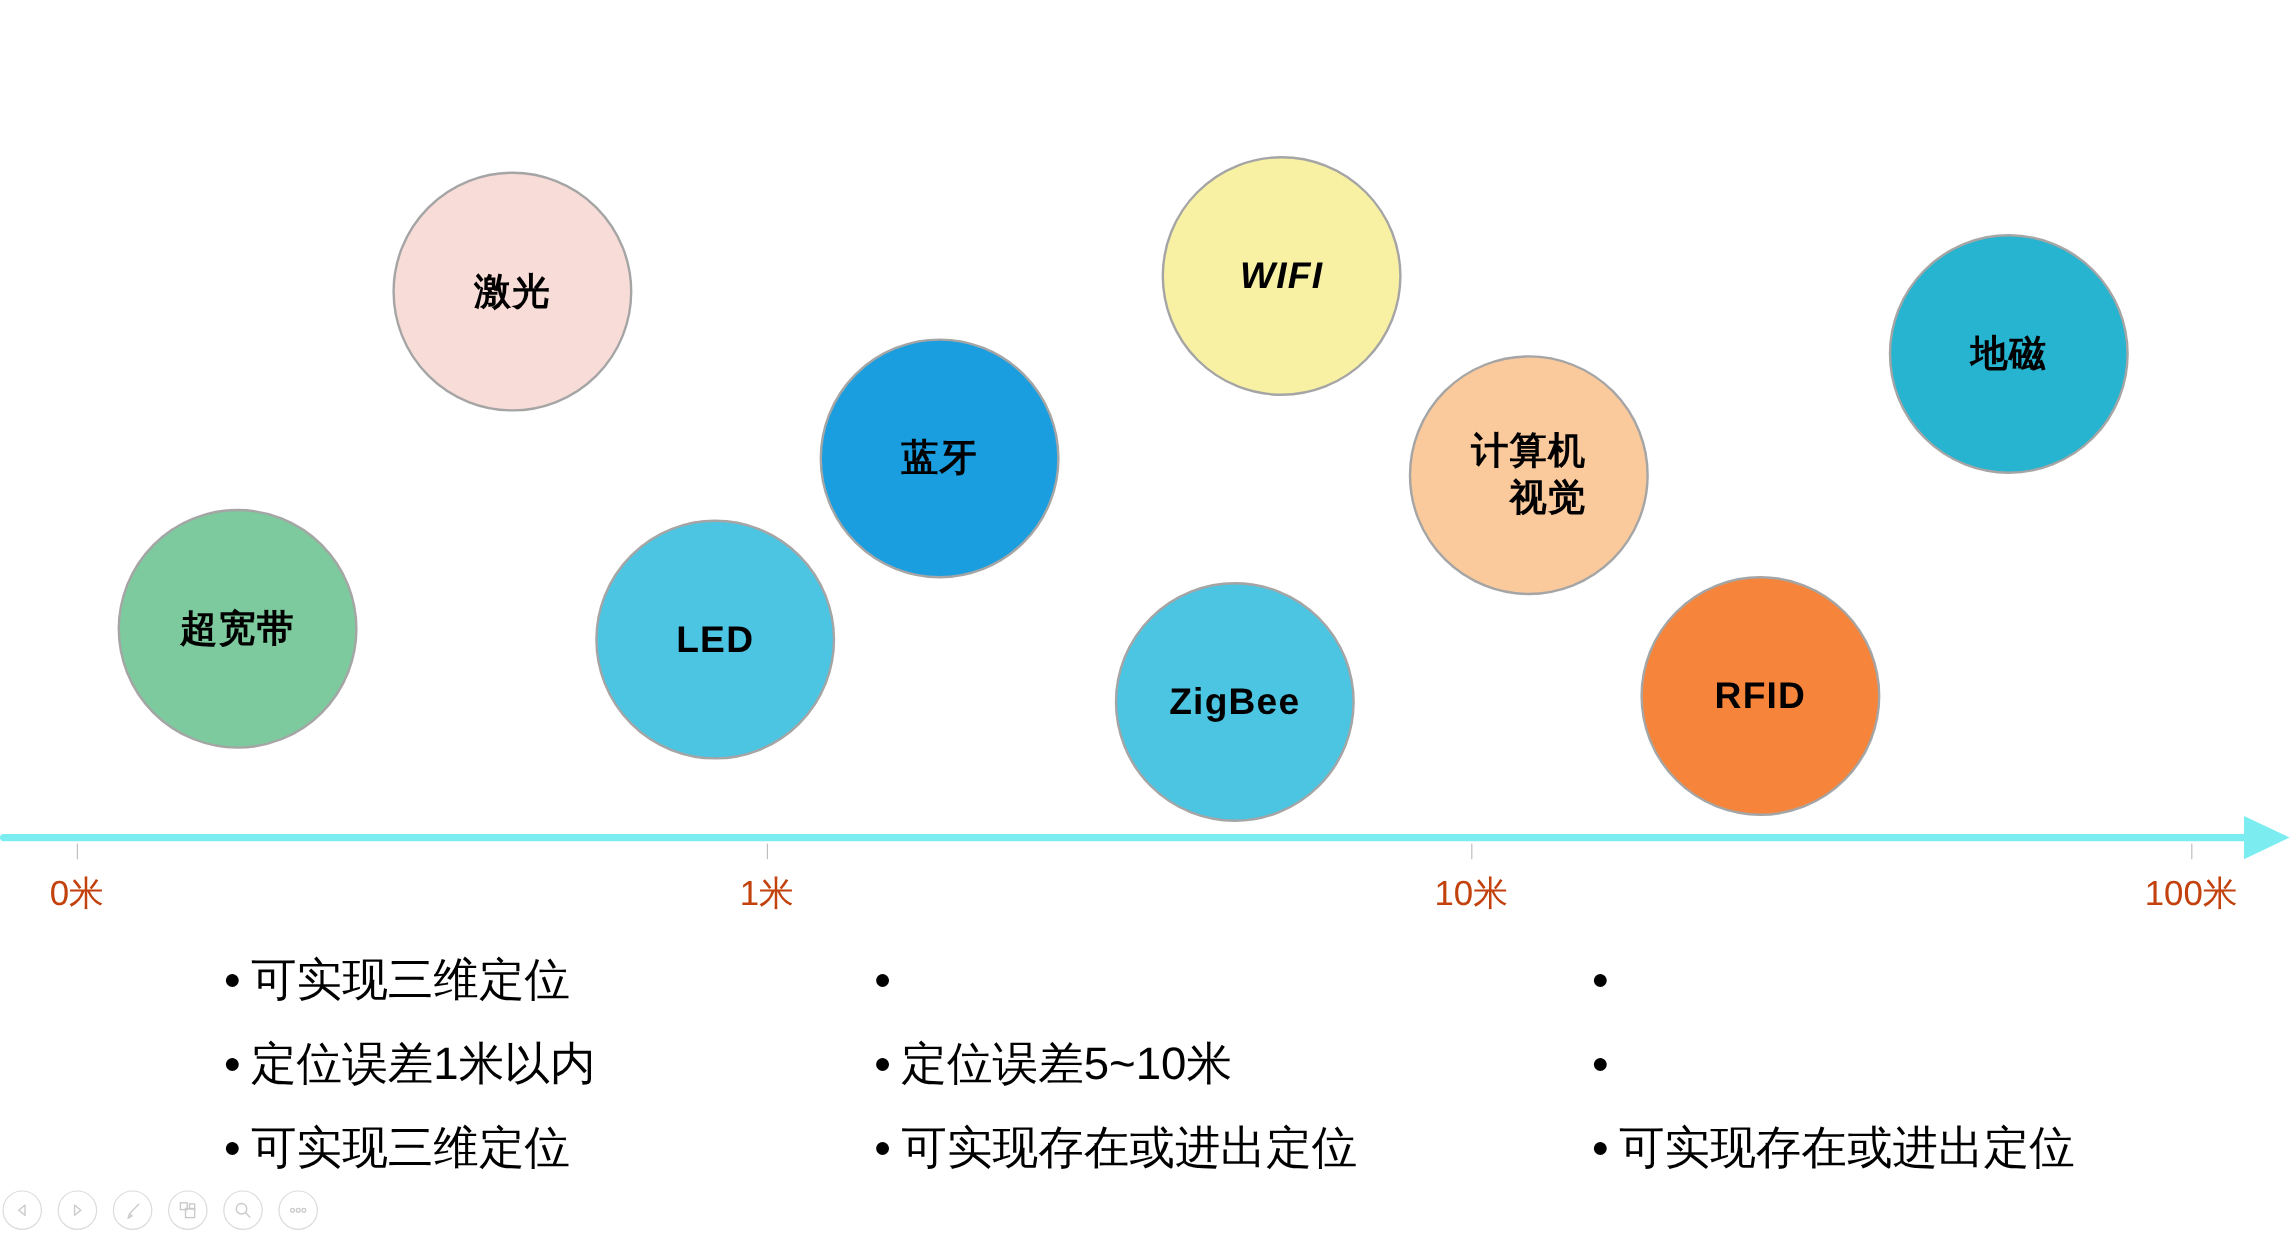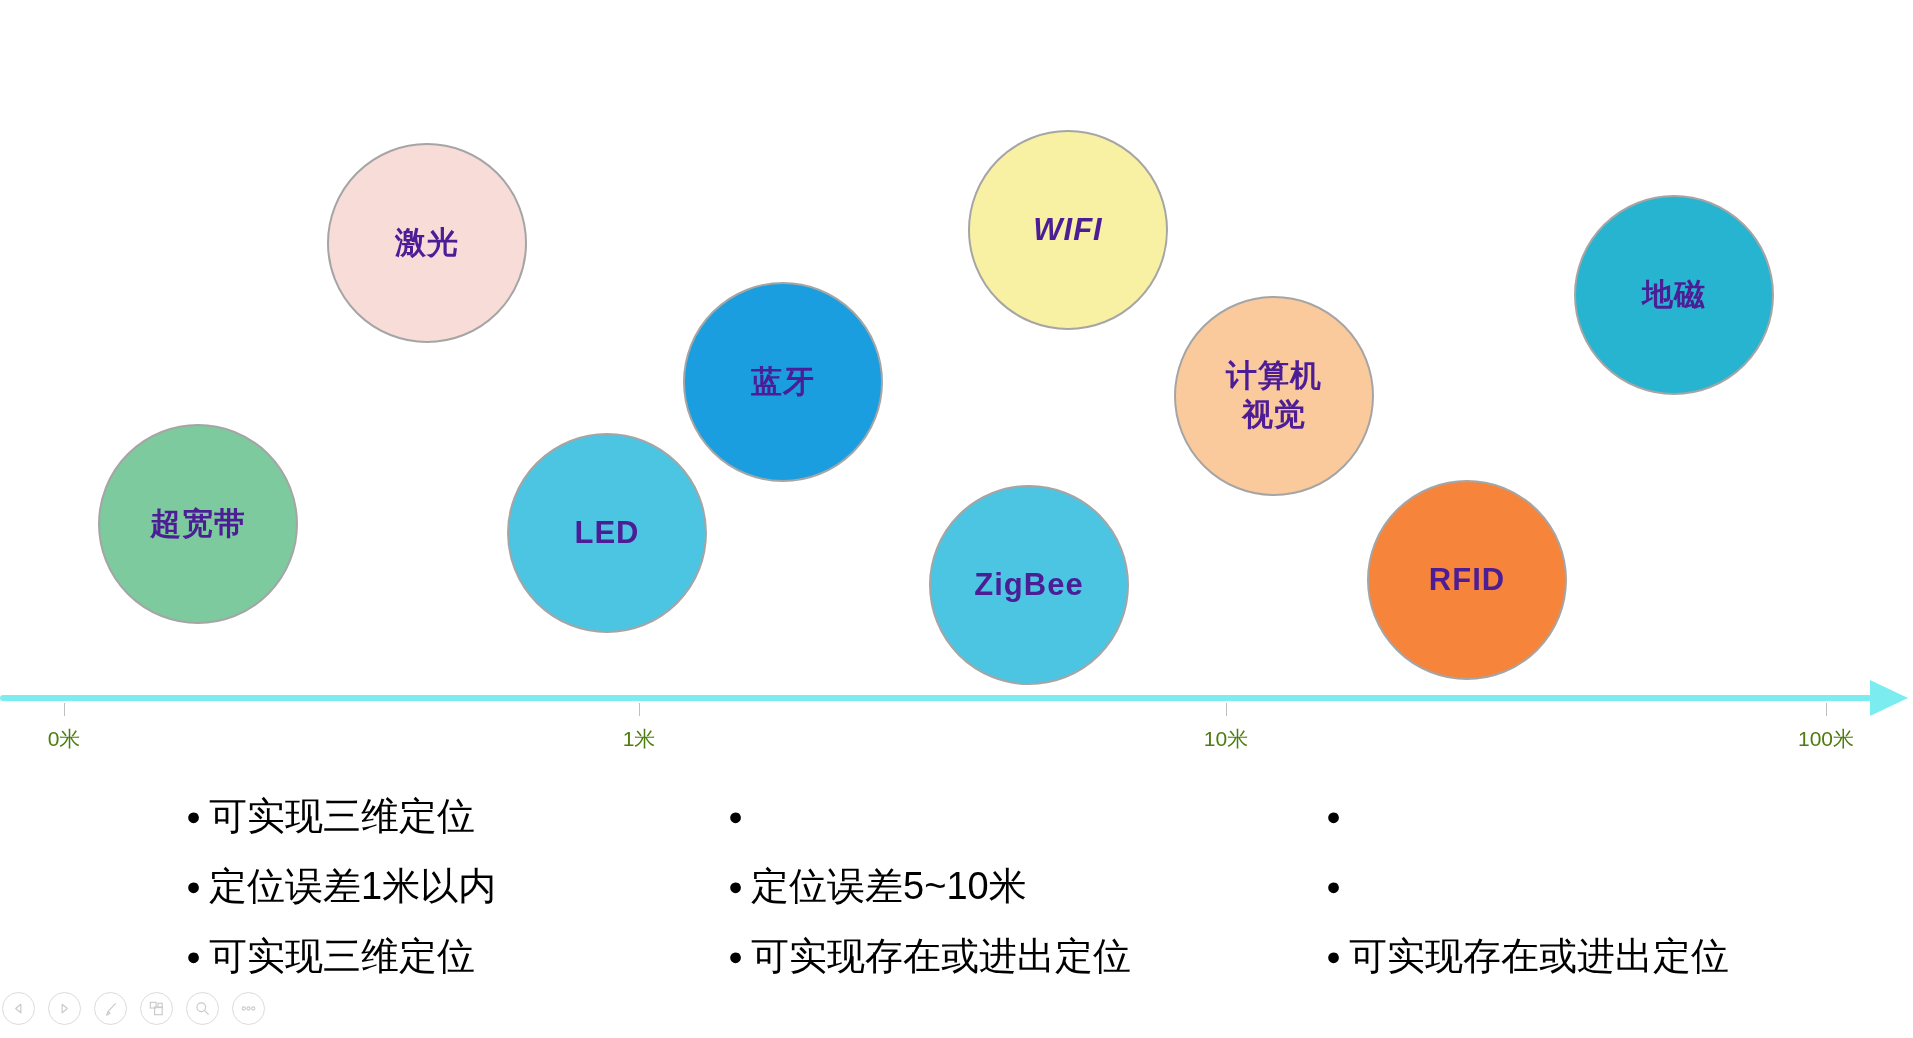--- a/index.html
+++ b/index.html
@@ -5,35 +5,35 @@
   html,body{margin:0;padding:0;background:#ffffff;}
   #stage{
     position:relative;width:1913px;height:1038px;background:#ffffff;overflow:hidden;
     font-family:"Liberation Sans",sans-serif;
   }
   .bubble{
     position:absolute;border-radius:50%;border:2px solid #A5A5A5;box-sizing:border-box;
     display:flex;align-items:center;justify-content:center;
   }
   .bubble-label{
-    color:#4c1d95;font-weight:bold;font-size:31px;line-height:1.25;
-    text-align:center;white-space:pre-line;letter-spacing:1px;
+    color:#000000;font-weight:bold;font-size:31px;line-height:1.25;
+    text-align:right;white-space:pre-line;letter-spacing:1px;
   }
   .axis-line{
     position:absolute;left:0;top:695px;width:1872px;height:6px;border-radius:3px;
   }
   .axis-arrowhead{
     position:absolute;left:1870px;top:680px;width:0;height:0;
     border-top:18px solid transparent;border-bottom:18px solid transparent;
     border-left:38px solid #7BEDF1;
   }
   .tick-mark{position:absolute;top:703px;width:1px;height:13px;}
   .tick-label{
     position:absolute;top:725px;transform:translateX(-50%);
-    font-size:21px;color:#4d7c0f;white-space:nowrap;
+    font-size:29px;color:#c2410c;white-space:nowrap;
   }
   .note-col{position:absolute;top:793px;}
   .note-item{
     display:flex;align-items:center;height:47px;margin-bottom:23px;
     font-size:38px;color:#000000;white-space:nowrap;
   }
   .note-bullet{font-size:25px;margin-right:8px;line-height:1;}
   #toolbar{
     position:absolute;left:2px;top:992px;display:flex;gap:13px;
   }
@@ -50,21 +50,21 @@
 <div id="stage" style="background: rgb(255, 255, 255);">
   <div id="bubbles">
   <div class="bubble" style="left: 327px; top: 143px; width: 200px; height: 200px; background: rgb(248, 220, 216);">
     <span class="bubble-label">激光</span>
   </div>
 
   <div class="bubble" style="left: 98px; top: 424px; width: 200px; height: 200px; background: rgb(124, 202, 157);">
     <span class="bubble-label">超宽带</span>
   </div>
 
-  <div class="bubble" style="left: 507px; top: 433px; width: 200px; height: 200px; background: rgb(76, 197, 227);">
+  <div class="bubble" style="left: 496px; top: 433px; width: 200px; height: 200px; background: rgb(76, 197, 227);">
     <span class="bubble-label">LED</span>
   </div>
 
   <div class="bubble" style="left: 683px; top: 282px; width: 200px; height: 200px; background: rgb(26, 158, 224);">
     <span class="bubble-label">蓝牙</span>
   </div>
 
   <div class="bubble" style="left: 929px; top: 485px; width: 200px; height: 200px; background: rgb(76, 197, 227);">
     <span class="bubble-label">ZigBee</span>
   </div>

